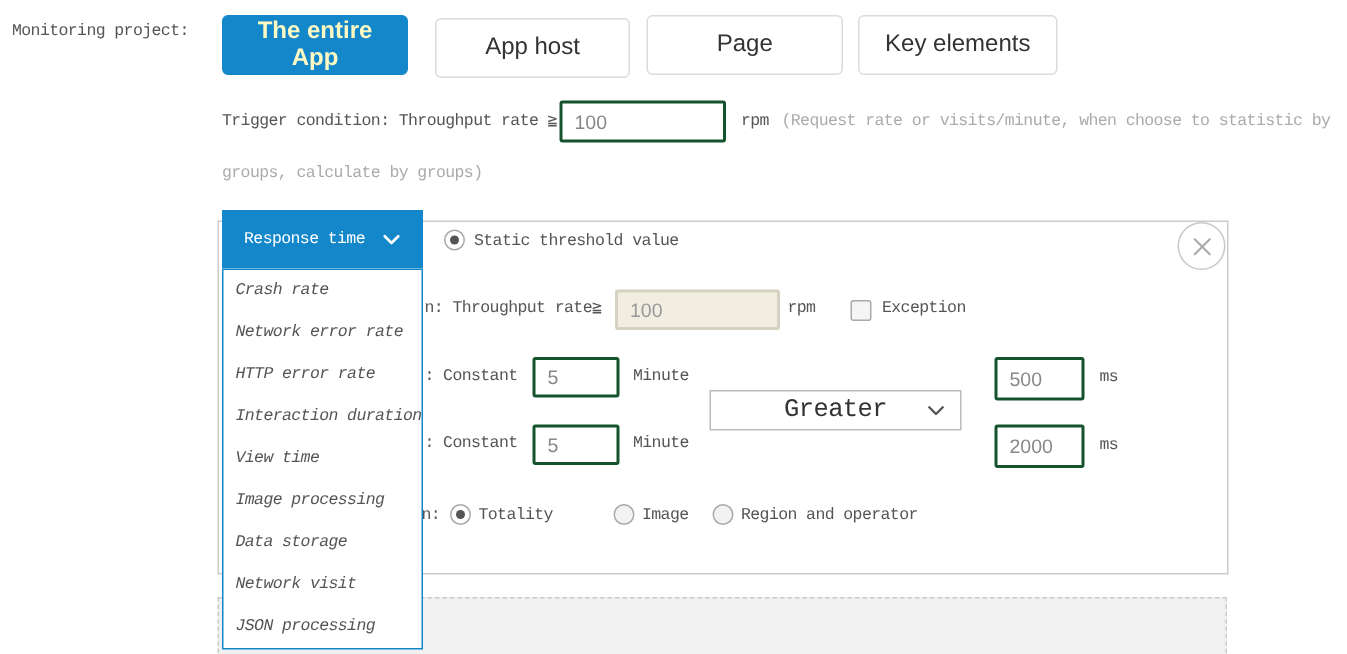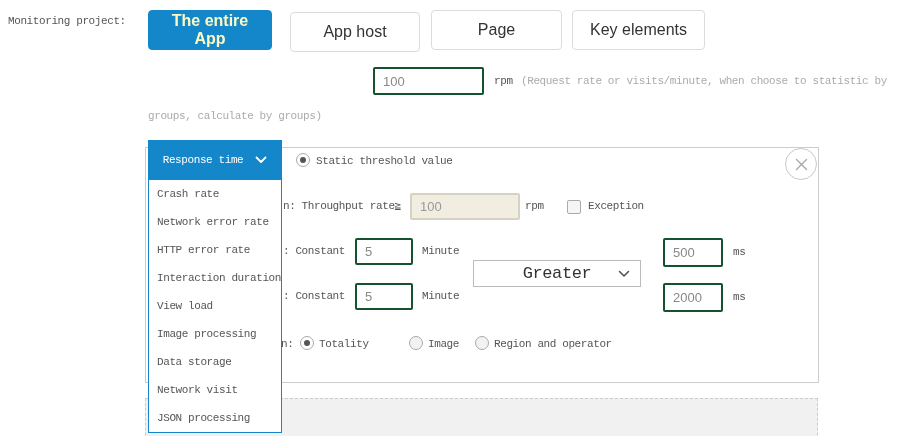--- a/index.html
+++ b/index.html
@@ -27,21 +27,21 @@
     position:absolute;left:148px;top:140px;width:134px;height:39px;background:#1387ca;z-index:30;
     display:flex;align-items:center;justify-content:center;gap:12px;cursor:pointer;
   }
   .dd-header .dd-label{color:#fff;font-size:11px;letter-spacing:-0.4px;}
   .dd-list{
     position:absolute;left:148px;top:179px;width:134px;background:#fff;
     border:1px solid #1387ca;z-index:30;box-sizing:border-box;
   }
   .dd-item{
     height:28px;line-height:28px;padding-left:8px;font-size:11px;letter-spacing:-0.4px;
-    color:#555;cursor:pointer;white-space:nowrap;
+    color:#555;cursor:pointer;white-space:nowrap;font-style:italic;
   }
   .radio{
     position:absolute;width:12px;height:12px;border:1px solid #aaa;border-radius:50%;
     background:#f2f2f2;box-sizing:content-box;
   }
   .radio.selected{background:#fff;}
   .radio.selected::after{
     content:"";position:absolute;left:3px;top:3px;width:6px;height:6px;border-radius:50%;background:#555;
   }
   .checkbox{
@@ -66,20 +66,21 @@
 <body>
 
 <div class="screen">
 
   <span class="mono" style="left:8px;top:15px">Monitoring project:</span>
   <button class="tab active" style="left:148px;top:10px;width:124px">The entire App</button>
   <button class="tab" style="left:290px;top:12px;width:130px">App host</button>
   <button class="tab" style="left:431px;top:10px;width:131px">Page</button>
   <button class="tab" style="left:572px;top:10px;width:133px">Key elements</button>
 
+  <span class="mono" style="left:148px;top:75px">Trigger condition: Throughput rate ≧</span>
   <input class="txt" style="left: 373px; top: 67px; width: 99px; height: 24px;" value="100">
   <span class="mono" style="left:494px;top:75px">rpm</span>
   <span class="mono hint" style="left:521px;top:75px">(Request rate or visits/minute, when choose to statistic by</span>
   <span class="mono hint" style="left:148px;top:110px">groups, calculate by groups)</span>
 
   <div class="panel"></div>
 
   <span class="radio selected" style="left:296px;top:153px"></span>
   <span class="mono" style="left:316px;top:155px">Static threshold value</span>
 
@@ -130,20 +131,20 @@
     <span class="dd-label">Response time</span>
     <svg width="12" height="8" viewBox="0 0 12 8">
       <path d="M1.5 1.5 L6 6 L10.5 1.5" fill="none" stroke="#fff" stroke-width="1.8" stroke-linecap="round" stroke-linejoin="round"></path>
     </svg>
   </div>
   <div class="dd-list">
     <div class="dd-item">Crash rate</div>
     <div class="dd-item">Network error rate</div>
     <div class="dd-item">HTTP error rate</div>
     <div class="dd-item">Interaction duration</div>
-    <div class="dd-item">View load</div>
+    <div class="dd-item">View time</div>
     <div class="dd-item">Image processing</div>
     <div class="dd-item">Data storage</div>
     <div class="dd-item">Network visit</div>
     <div class="dd-item">JSON processing</div>
   </div>
 
 </div>
 
 </body></html>

